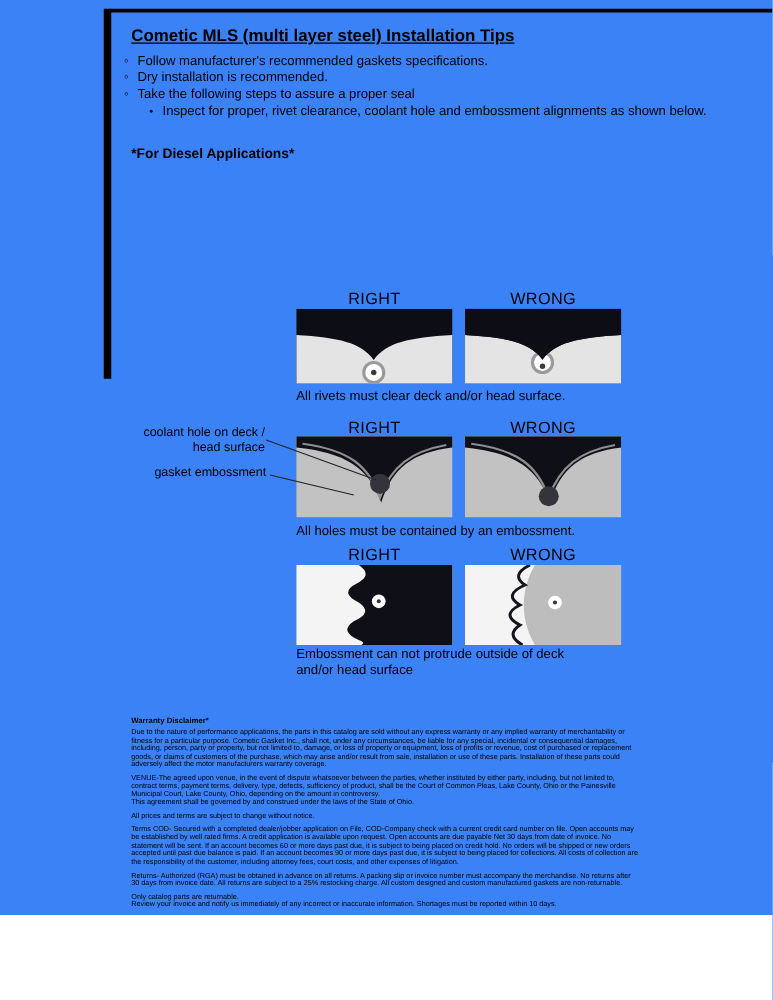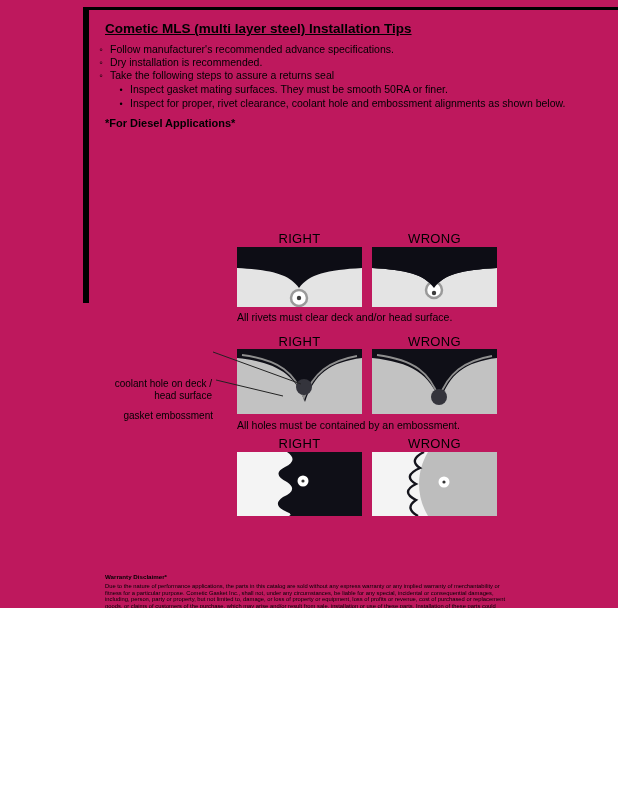--- a/index.html
+++ b/index.html
@@ -2,67 +2,63 @@
 <html><head>
 <meta charset="utf-8">
 <style>
   html, body { margin: 0; padding: 0; }
   body {
     width: 618px; height: 800px;
     background: #ffffff;
     font-family: "Liberation Sans", sans-serif;
     color: #000;
   }
-  .page { position: relative; width: 618px; height: 608px; background: #be185d; overflow: hidden; }
+  .page { position: relative; width: 618px; height: 732px; background: #3b82f6; overflow: hidden; }
   .abs { position: absolute; }
   .rule { background: #000; }
   .title { font-size: 13.5px; font-weight: bold; text-decoration: underline; white-space: nowrap; }
   .bl { display: flex; gap: 5px; font-size: 10.5px; line-height: 13.2px; }
   .bl .mk { width: 8px; flex: none; text-align: center; }
   .mk-o::before { content: "◦"; }
   .mk-f::before { content: "•"; font-size: 9px; }
   .sub { margin-left: 20px; }
   .h2 { font-size: 11px; font-weight: bold; }
   .para { font-size: 10.5px; line-height: 13.4px; }
   .dlabel { width: 125px; text-align: center; font-size: 13px; letter-spacing: 0.3px; }
   .dcaption { font-size: 10.5px; line-height: 12.5px; }
-  .annot { font-size: 10px; line-height: 11.5px; text-align: right; margin-top: 37px; }
+  .annot { font-size: 10px; line-height: 11.5px; text-align: right; }
   .dframe svg { display: block; }
   .disc { width: 407px; font-size: 5.8px; line-height: 6.4px; }
   .disc .dh { font-weight: bold; font-size: 6.2px; margin-bottom: 3px; }
   .disc p { margin: 0 0 4.5px 0; white-space: pre-line; }
   .footer { font-size: 12px; letter-spacing: 0.3px; }
   .overlay { pointer-events: none; }
 </style>
 </head>
 <body>
 
 <div class="page">
 
   <div class="abs rule" style="left:88px;top:7px;width:530px;height:3px;"></div>
   <div class="abs rule" style="left:83px;top:7px;width:6px;height:296px;"></div>
 
   <div class="abs title" style="left:105px;top:21px;">Cometic MLS (multi layer steel) Installation Tips</div>
 
   <div class="abs" style="left:97px;top:43px;width:488px;">
     <div class="bl">
         <span class="mk mk-o"></span>
-        <span>Follow manufacturer's recommended advance specifications.</span>
+        <span>Follow manufacturer's recommended gaskets specifications.</span>
       </div>
     <div class="bl">
         <span class="mk mk-o"></span>
         <span>Dry installation is recommended.</span>
       </div>
     <div class="bl">
         <span class="mk mk-o"></span>
-        <span>Take the following steps to assure a returns seal</span>
-      </div>
-    <div class="bl sub">
-        <span class="mk mk-f"></span>
-        <span>Inspect gasket mating surfaces.  They must be smooth 50RA or finer.</span>
+        <span>Take the following steps to assure a proper seal</span>
       </div>
     <div class="bl sub">
         <span class="mk mk-f"></span>
         <span>Inspect for proper, rivet clearance, coolant hole and embossment alignments as shown below.</span>
       </div>
   </div>
 
   <div class="abs h2" style="left:105px;top:117px;">*For Diesel Applications*</div>
 
   <div class="abs dlabel" style="left:237px;top:231px;">RIGHT</div>
@@ -124,20 +120,21 @@
   </div>
   <div class="abs dframe" style="left:372px;top:452px;">
     <svg width="125" height="64" viewBox="0 0 125 64">
       <rect width="125" height="64" fill="#f4f4f4"></rect>
       <path d="M125,0 L56,0 C44,20 44,44 56,64 L125,64 Z" fill="#bdbdbd"></path>
       <path d="M52,0 Q36,8 48,16 Q30,24 44,32 Q28,40 44,48 Q32,56 46,64" fill="none" stroke="#14141c" stroke-width="2.4"></path>
       <circle cx="72" cy="30" r="5.5" fill="#ffffff"></circle>
       <circle cx="72" cy="30" r="1.6" fill="#333333"></circle>
     </svg>
   </div>
+  <div class="abs dcaption" style="left:237px;top:517px;width:238px;">Embossment can not protrude outside of deck and/or head surface</div>
 
   <svg class="abs overlay" style="left:0;top:0;" width="618" height="800">
     <line x1="213" y1="352" x2="301" y2="384" stroke="#222222" stroke-width="1"></line>
     <line x1="216" y1="380" x2="283" y2="396" stroke="#222222" stroke-width="1"></line>
   </svg>
 
   <div class="abs disc" style="left:105px;top:574px;">
     <div class="dh">Warranty Disclaimer*</div>
     <p>Due to the nature of performance applications, the parts in this catalog are sold without any express warranty or any implied warranty of merchantability or fitness for a particular purpose.  Cometic Gasket Inc., shall not, under any circumstances, be liable for any special, incidental or consequential damages, including, person, party or property, but not limited to, damage, or loss of property or equipment, loss of profits or revenue, cost of purchased or replacement goods, or claims of customers of the purchase, which may arise and/or result from sale, installation or use of these parts.  Installation of these parts could adversely affect the motor manufacturers warranty coverage.</p>
     <p>VENUE-The agreed upon venue, in the event of dispute whatsoever between the parties, whether instituted by either party, including, but not limited to, contract terms, payment terms, delivery, type, defects, sufficiency of product, shall be the Court of Common Pleas, Lake County, Ohio or the Painesville Municipal Court, Lake County, Ohio, depending on the amount in controversy.

